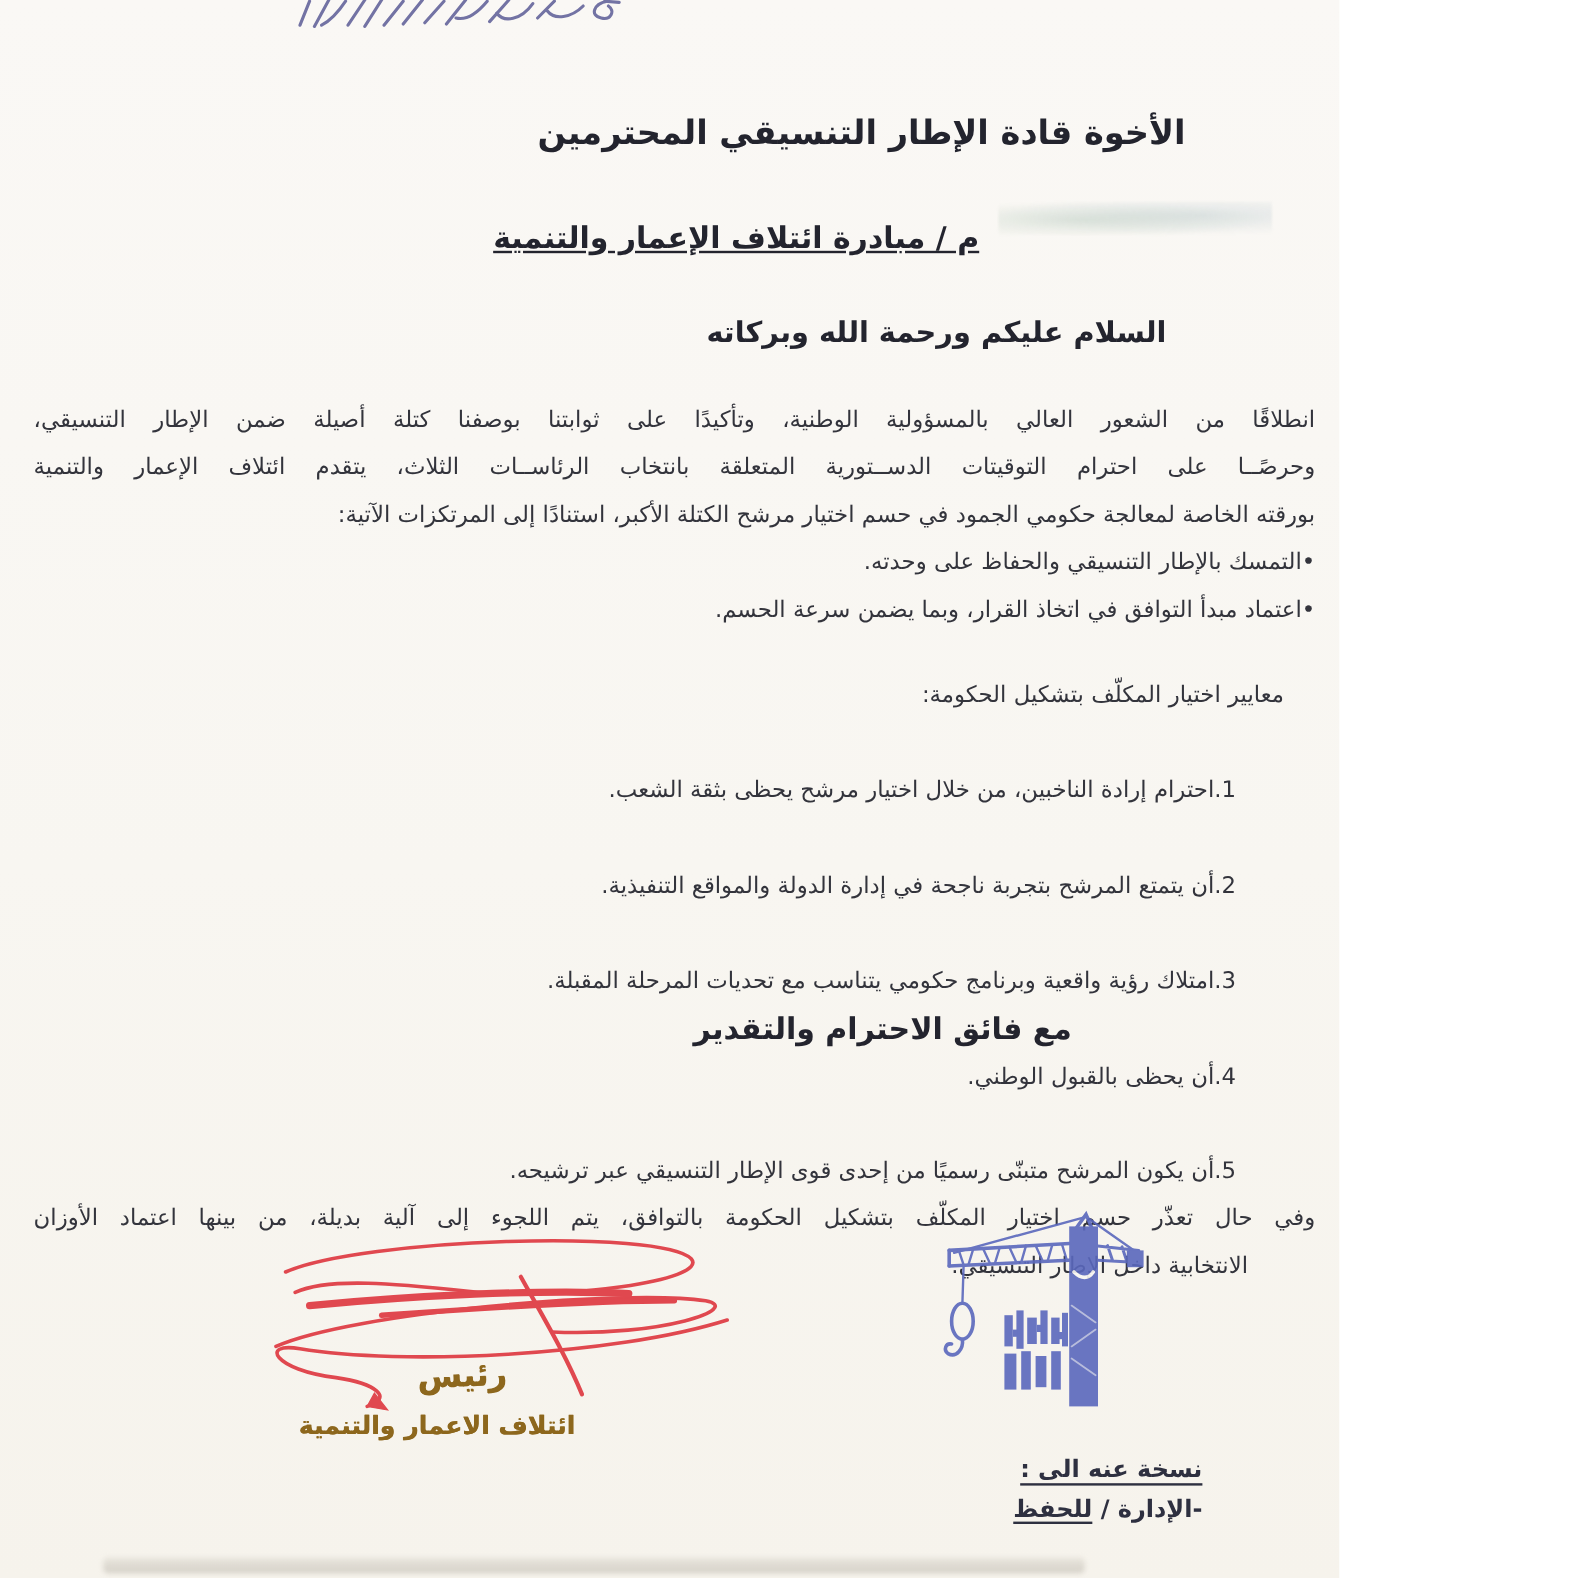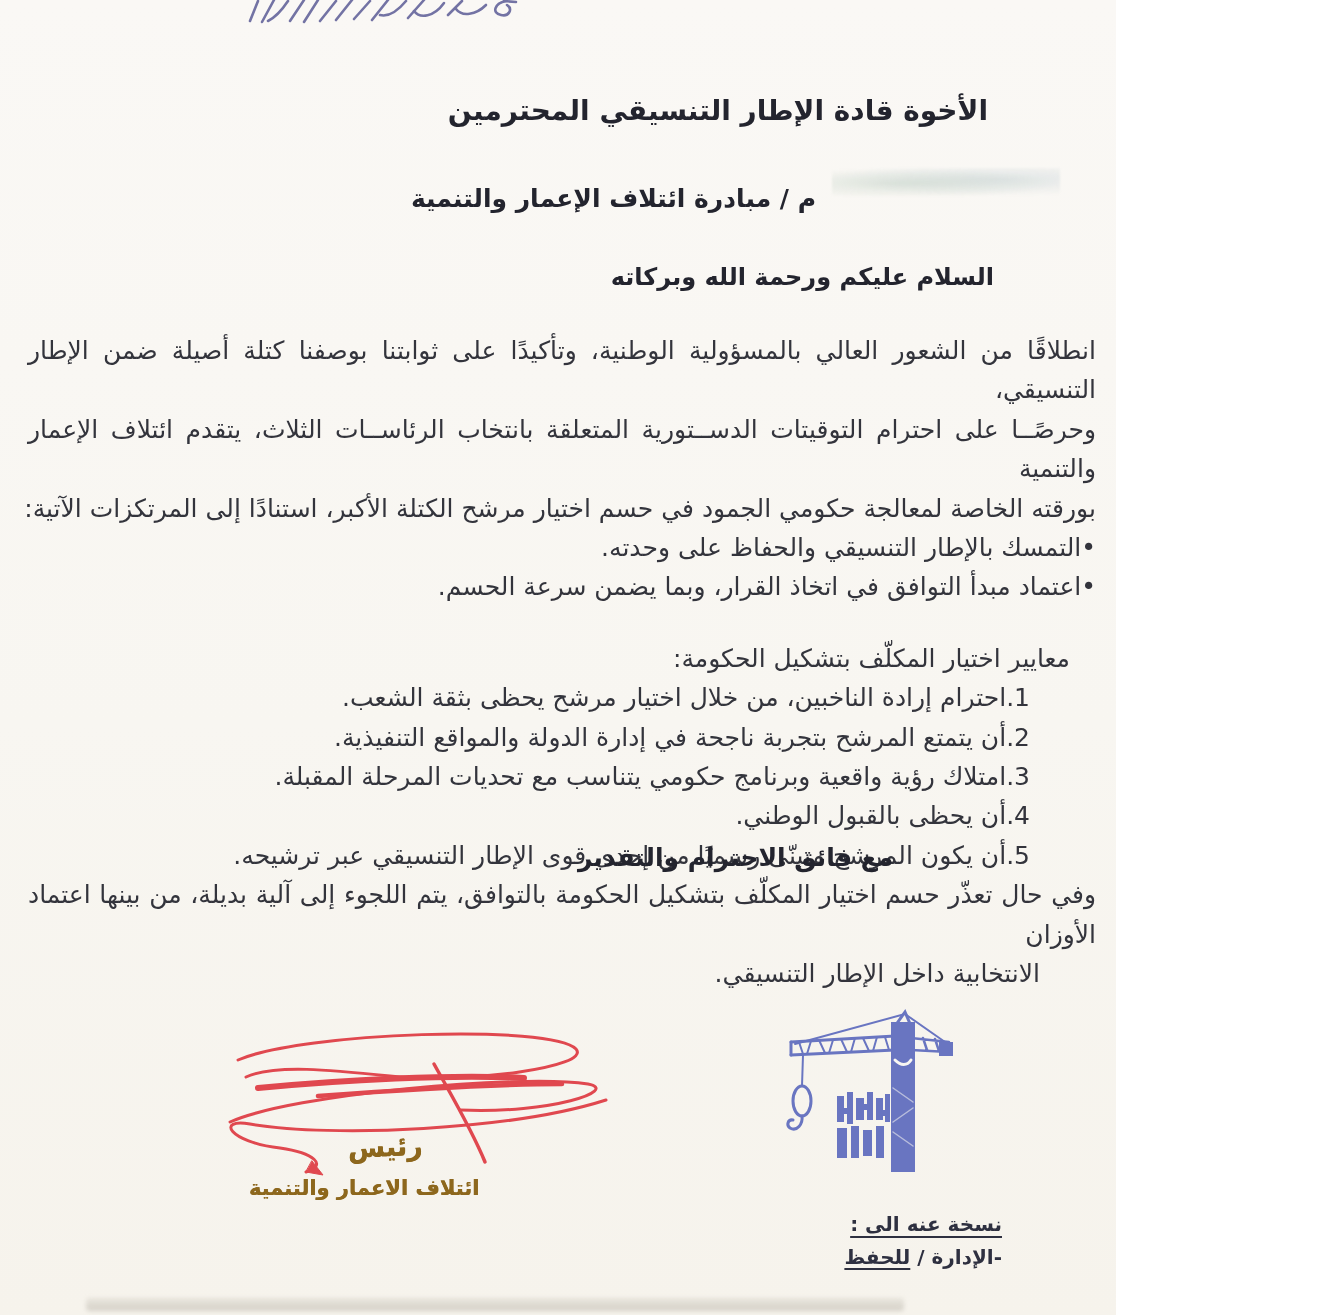--- a/index.html
+++ b/index.html
@@ -17,34 +17,34 @@
       radial-gradient(ellipse at 30% 55%, rgba(120,160,132,.20), rgba(120,160,132,0) 70%),
       radial-gradient(ellipse at 74% 40%, rgba(100,140,160,.16), rgba(100,140,160,0) 72%);
     filter: blur(1px);
   }
   .title {
     position:absolute; top:94px; right:128px; direction:rtl;
     font-size:28px; font-weight:bold; color: var(--heading_ink, #23242e);
   }
   .subject {
     position:absolute; top:184px; right:300px; direction:rtl;
-    font-size:25px; font-weight:bold; color: var(--heading_ink, #23242e);
+    font-size:25px; font-weight:bold; color: var(--heading_ink, #23242e); text-decoration: underline;
   }
   .salutation {
-    position:absolute; top:263px; right:122px; direction:rtl;
+    position:absolute; top:263px; right:144px; direction:rtl;
     font-size:24px; font-weight:bold; color: var(--heading_ink, #23242e);
   }
   .body-block {
     position:absolute; top:331px; right:20px; width:1068px; direction:rtl;
-    font-size:25px; color: var(--ink, #33343c);
+    font-size:19px; color: var(--ink, #33343c);
   }
   .bl { line-height:39.4px; text-align:right; white-space:nowrap; }
   .just { text-align:justify; text-align-last:justify; white-space:normal; }
   .ind-a { padding-right:26px;margin-top:32px; }
-  .ind-b { padding-right:66px; }
+  .ind-b { padding-right:66px;margin-top:40px; }
   .ind-c { padding-right:56px; }
   .closing {
     position:absolute; top:843px; left:566px; direction:rtl;
     font-size:25px; font-weight:bold; color: var(--heading_ink, #23242e); margin-left: 12px;
   }
   .sig-scribble { left:222px; top:1022px; color: var(--signature_red, #e0484f); }
   .sig-title {
     position:absolute; left:330px; top:1131px; width:110px; text-align:center; direction:rtl;
     font-size:27px; font-weight:bold; color: var(--gold, #8d671d);
     transform: rotate(-2deg); text-shadow: .4px .4px 0 currentColor;

